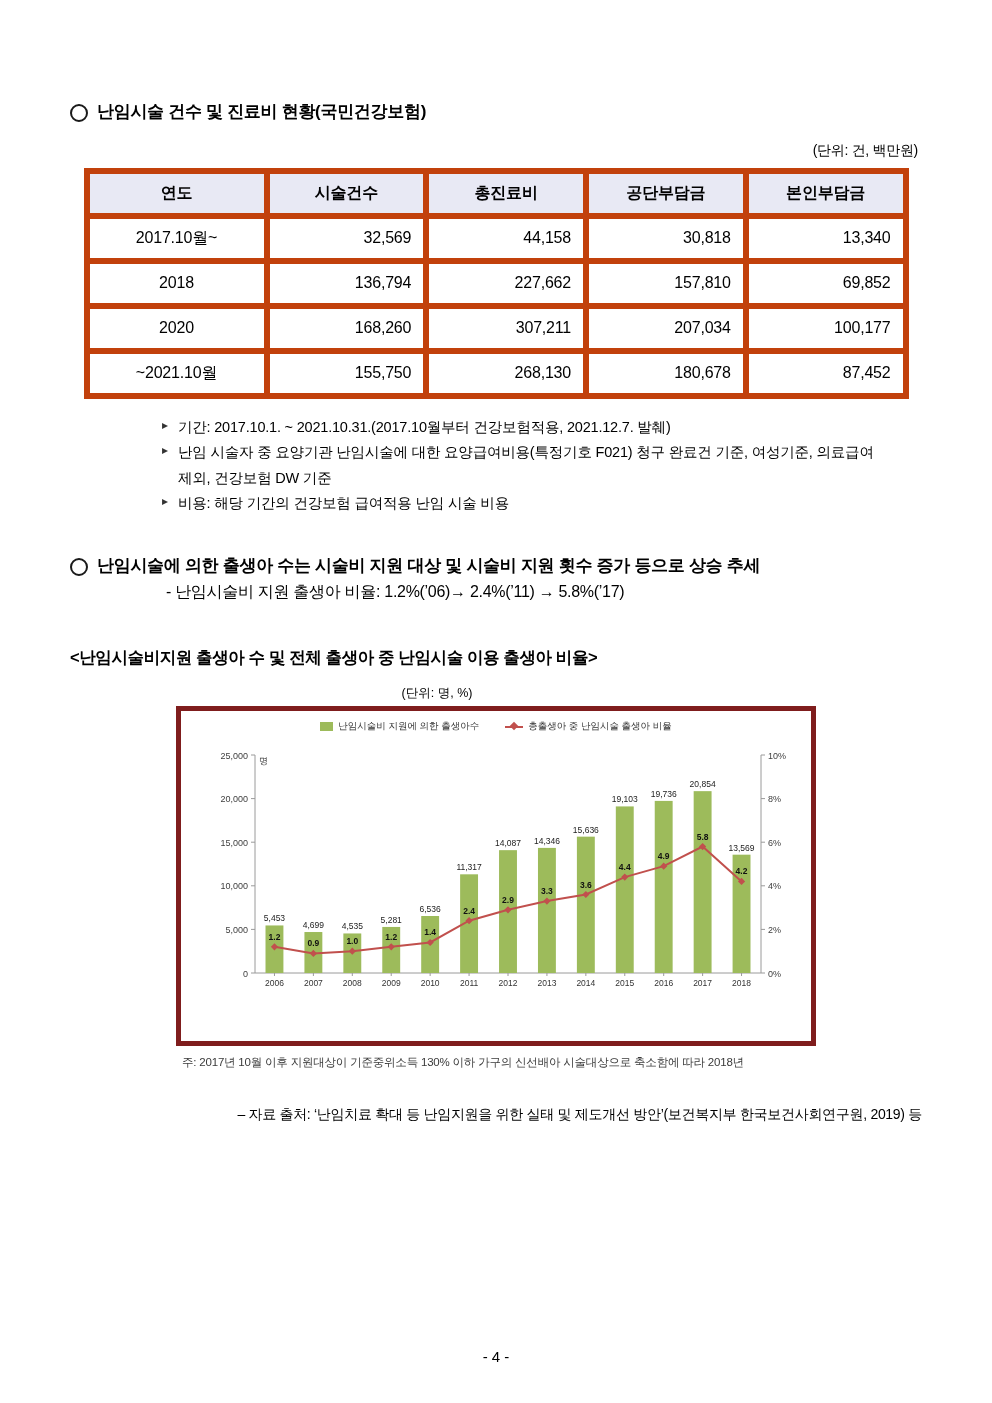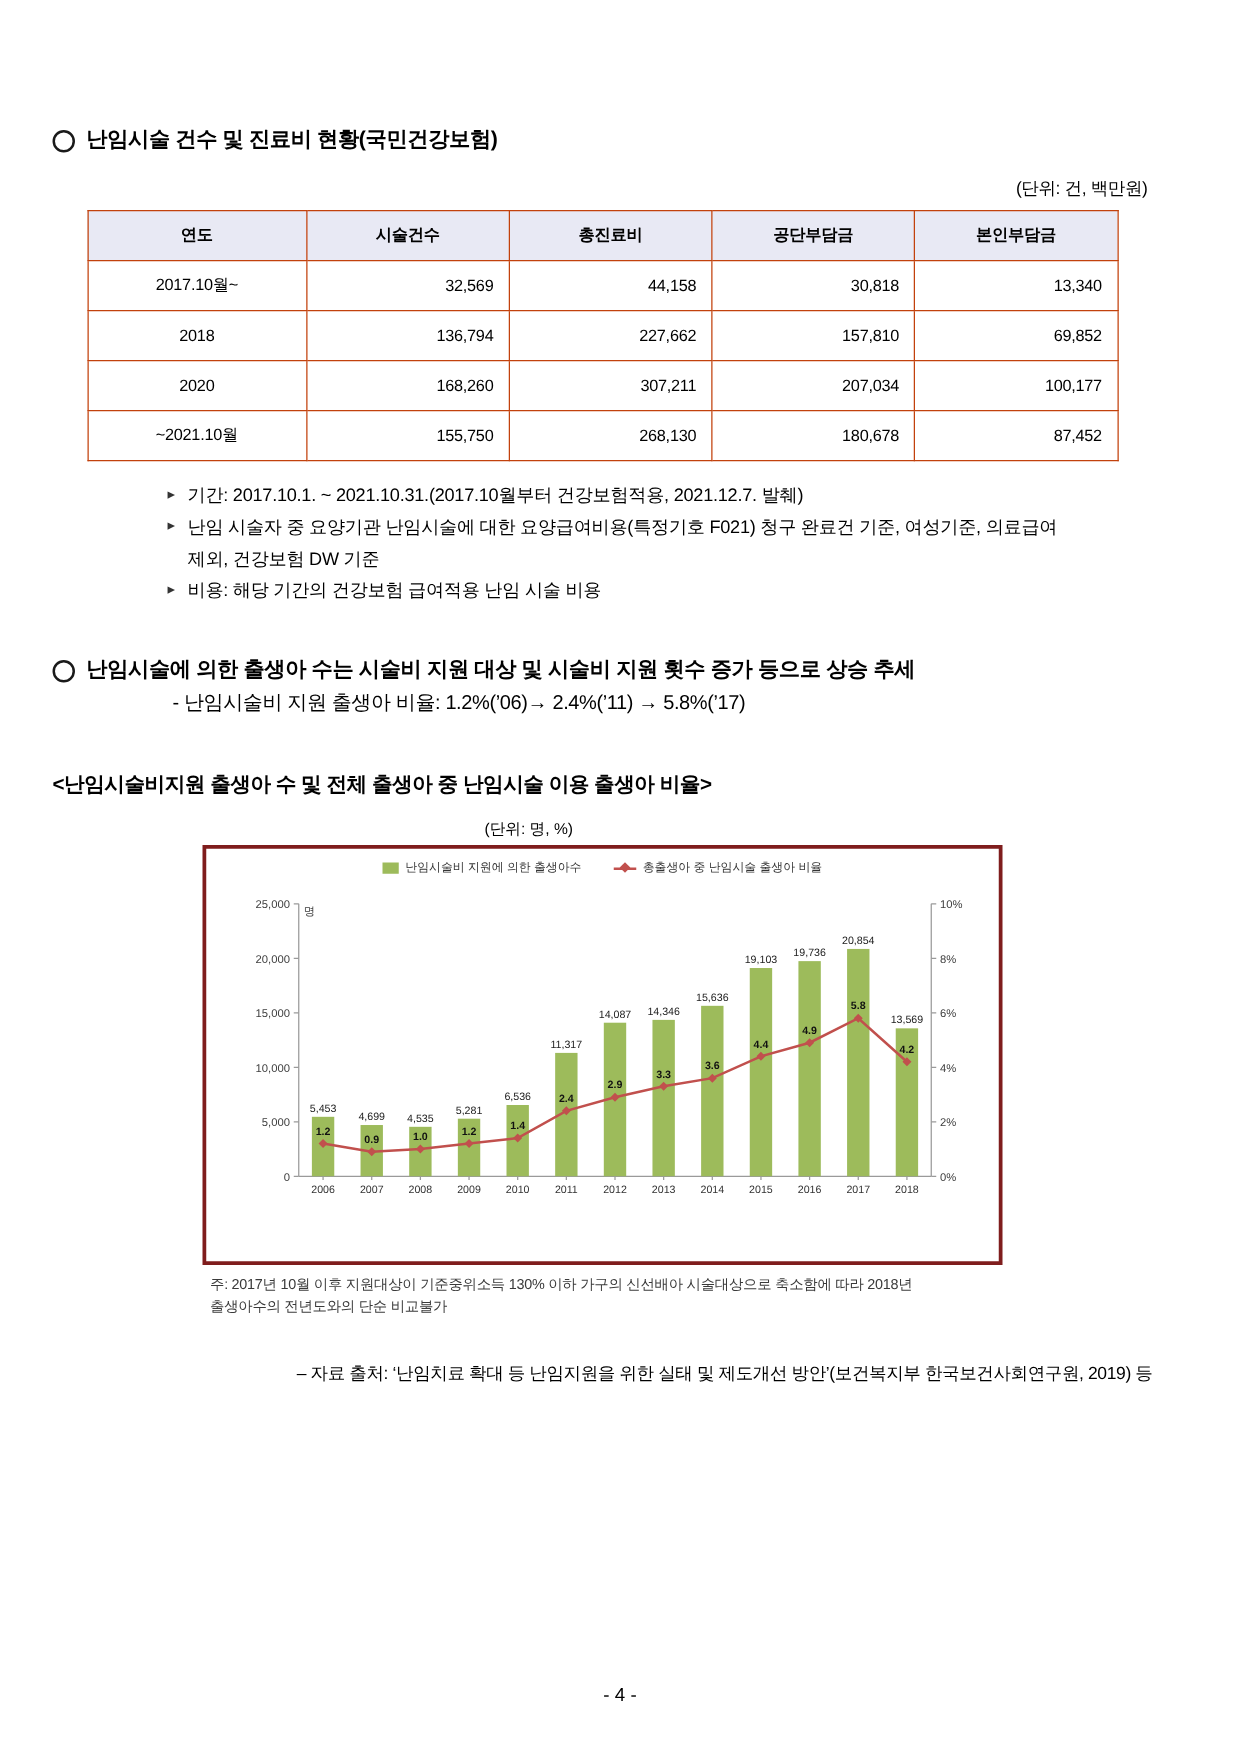--- a/index.html
+++ b/index.html
@@ -12,21 +12,21 @@
     background: #ffffff;
     font-family: "Liberation Sans", sans-serif;
     color: #000000;
     position: relative;
   }
   .page {
     position: relative;
     width: 992px;
     height: 1403px;
     box-sizing: border-box;
-    padding: 100px 70px 40px 42px;
+    padding: 100px 70px 40px 70px;
   }
 
   
   .section-head {
     display: flex;
     align-items: flex-start;
     font-size: 17px;
     font-weight: bold;
     letter-spacing: -0.3px;
   }
@@ -52,23 +52,23 @@
 
   
   table.data-table {
     border-collapse: collapse;
     width: 825px;
     margin: 8px auto 0 auto;
     table-layout: fixed;
   }
   table.data-table th,
   table.data-table td {
-    border: 1px solid #c2410c;
+    border: 6px solid #c2410c;
     height: 39px;
-    font-size: 13px;
+    font-size: 16px;
     padding: 0 12px;
     letter-spacing: -0.2px;
     margin-left: 36px;
   }
   table.data-table th {
     background: #e8e9f4;
     text-align: center;
     font-weight: bold;
   }
   table.data-table td.year {
@@ -120,21 +120,21 @@
     font-size: 12.5px;
     text-align: center;
     margin: 16px 118px 0 0;
   }
   .chart-box {
     width: 640px;
     margin: 4px auto 0 auto;
     position: relative;
   }
   .chart-frame {
-    border: 3px solid #7f1d1d;
+    border: 5px solid #7f1d1d;
     background: #ffffff;
     position: relative;
     height: 330px;
   }
   .chart-legend {
     display: flex;
     justify-content: center;
     gap: 26px;
     align-items: center;
     padding-top: 9px;
@@ -369,19 +369,18 @@
           <text x="443.7692307692307" y="137.07999999999998" text-anchor="middle" font-size="8.5" fill="#111" font-weight="bold" font-family="&quot;Liberation Sans&quot;, sans-serif">4.4</text>
           <polygon points="482.6923076923076,129.58 486.29230769230765,133.18 482.6923076923076,136.78 479.0923076923076,133.18" fill="#c1504d"></polygon>
           <text x="482.6923076923076" y="126.18" text-anchor="middle" font-size="8.5" fill="#111" font-weight="bold" font-family="&quot;Liberation Sans&quot;, sans-serif">4.9</text>
           <polygon points="521.6153846153846,109.96000000000001 525.2153846153847,113.56 521.6153846153846,117.16 518.0153846153846,113.56" fill="#c1504d"></polygon>
           <text x="521.6153846153846" y="106.56" text-anchor="middle" font-size="8.5" fill="#111" font-weight="bold" font-family="&quot;Liberation Sans&quot;, sans-serif">5.8</text>
           <polygon points="560.5384615384615,144.84 564.1384615384616,148.44 560.5384615384615,152.04 556.9384615384615,148.44" fill="#c1504d"></polygon>
           <text x="560.5384615384615" y="141.44" text-anchor="middle" font-size="8.5" fill="#111" font-weight="bold" font-family="&quot;Liberation Sans&quot;, sans-serif">4.2</text>
         </svg>
     </div>
     <div class="chart-foot">주: 2017년 10월 이후 지원대상이 기준중위소득 130% 이하 가구의 신선배아 시술대상으로 축소함에 따라 2018년</div>
-    <div class="chart-foot" style="margin-top:0">출생아수의 전년도와의 단순 비교불가</div>
   </div>
 
   <div class="source-line">– 자료 출처: ‘난임치료 확대 등 난임지원을 위한 실태 및 제도개선 방안’(보건복지부 한국보건사회연구원, 2019) 등</div>
 
   <div class="page-number">- 4 -</div>
 </div>
 
 </body></html>

